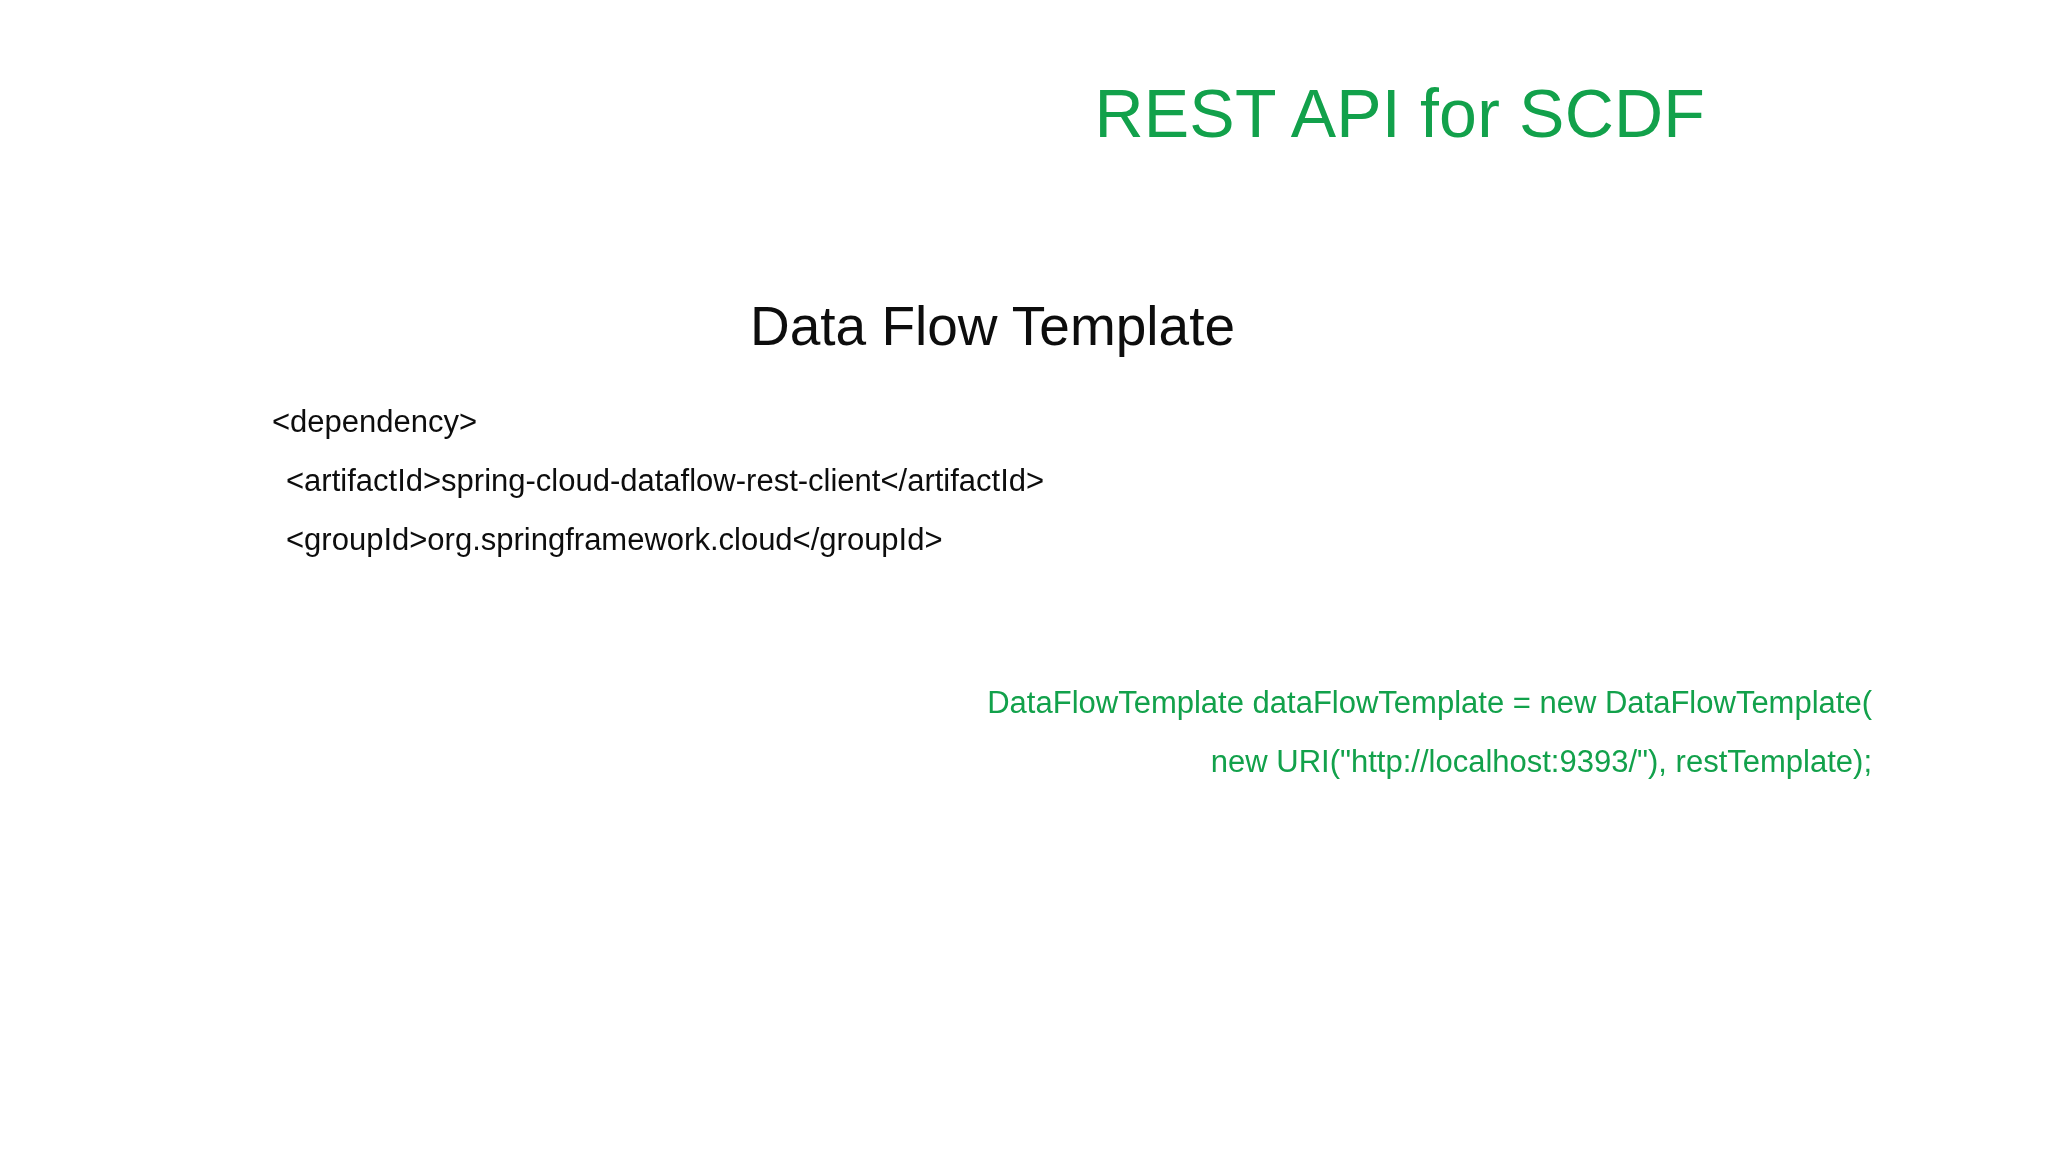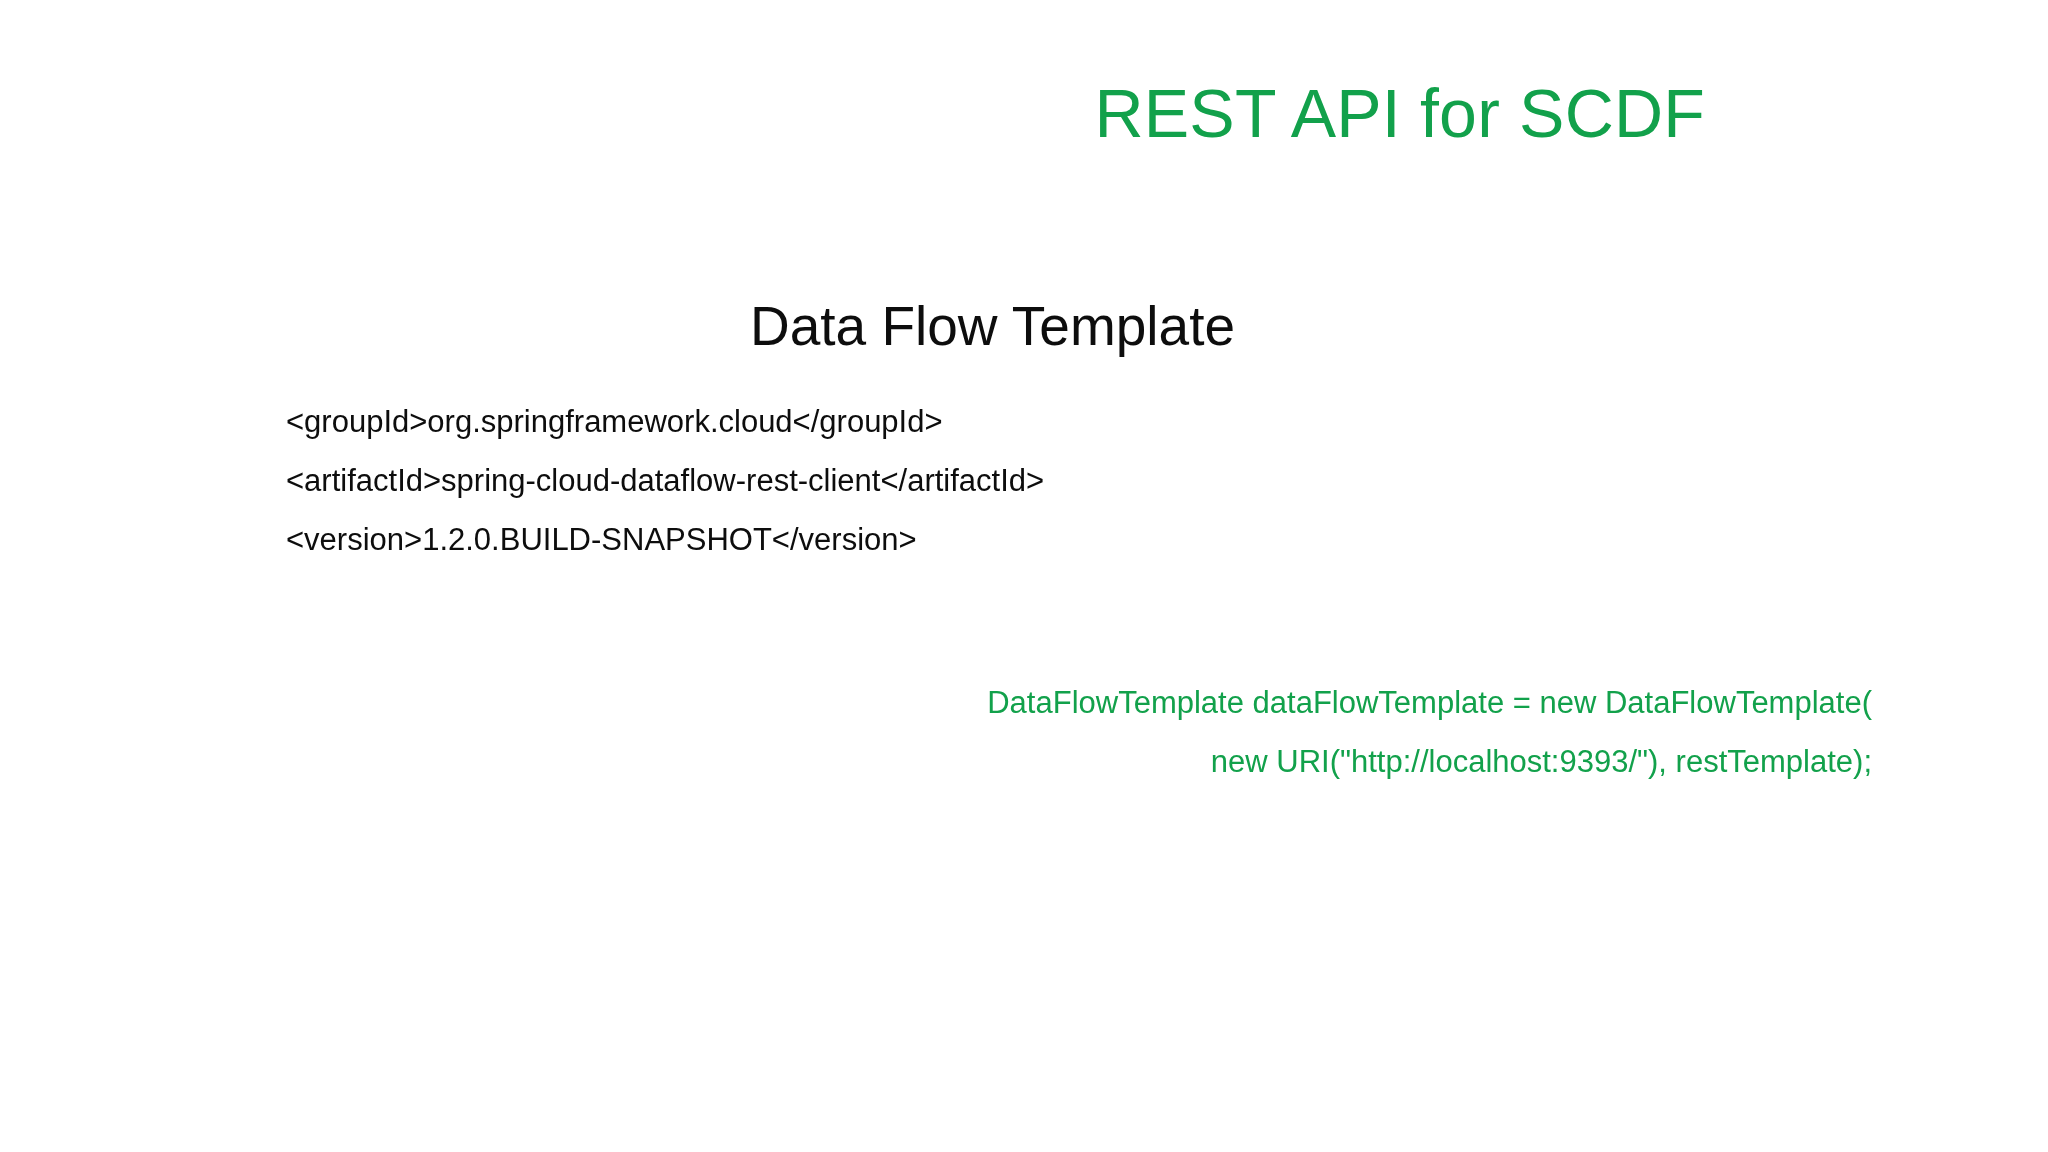--- a/index.html
+++ b/index.html
@@ -88,23 +88,23 @@
 
 <div class="slide">
 
   <div class="slide-title">REST API for SCDF</div>
 
   <div class="section-heading">Data Flow Template</div>
 
   <div class="code-area">
 
     <div class="code-block">
+      <div class="code-line xml">&lt;dependency&gt;</div>
+      <div class="code-line xml indent-1">&lt;artifactId&gt;spring-cloud-dataflow-rest-client&lt;/artifactId&gt;</div>
       <div class="code-line xml indent-1">&lt;groupId&gt;org.springframework.cloud&lt;/groupId&gt;</div>
-      <div class="code-line xml indent-1">&lt;artifactId&gt;spring-cloud-dataflow-rest-client&lt;/artifactId&gt;</div>
-      <div class="code-line xml indent-1">&lt;version&gt;1.2.0.BUILD-SNAPSHOT&lt;/version&gt;</div>
     </div>
 
     <div class="code-gap"></div>
 
     <div class="code-block">
       <div class="code-line java">DataFlowTemplate dataFlowTemplate = new DataFlowTemplate(</div>
       <div class="code-line java indent-2">new URI("http://localhost:9393/"), restTemplate);</div>
     </div>
 
   </div>

